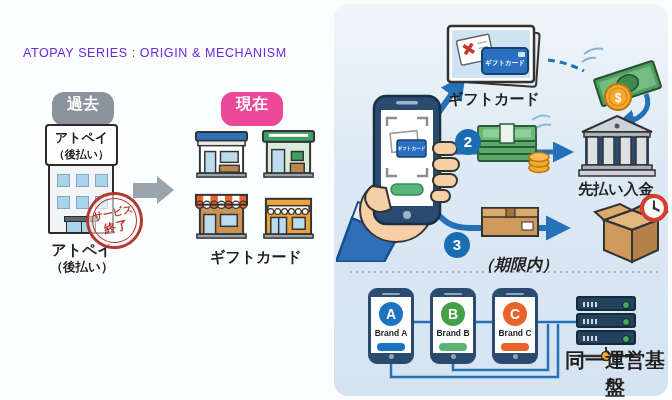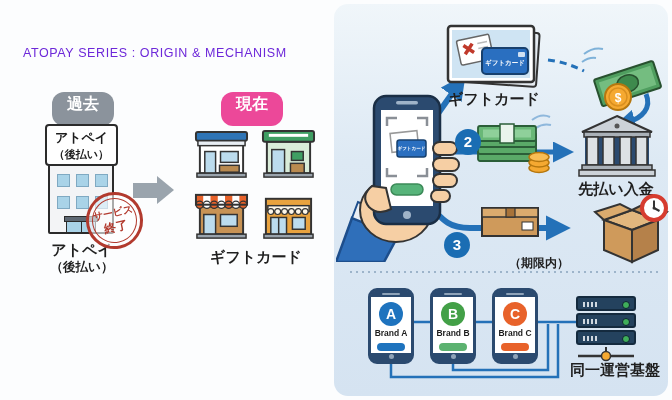--- a/index.html
+++ b/index.html
@@ -54,22 +54,22 @@
   
   .bl1 { left:35px; top:241px; width:94px; font-size:15px; }
   .bl2 { left:35px; top:259px; width:94px; font-size:12.5px; }
   .stores-lbl { left:188px; top:248px; width:136px; font-size:15px; }
 
   
   .gift-lbl  { left:444px; top:90px;  width:100px; font-size:15px; }
   .remit-lbl { left:480px; top:177px; width:68px;  font-size:15px; }
   .bank-lbl  { left:564px; top:180px; width:104px; font-size:15px;font-family:Liberation Mono, monospace; }
   .ship-lbl  { left:470px; top:237px; width:84px;  font-size:15px; }
-  .ship-sub  { left:489px; top:255px; width:100px; font-size:12px; }
-  .server-lbl{ left:560px; top:361px; width:110px; font-size:15px;text-align:center; }
+  .ship-sub  { left:468px; top:255px; width:100px; font-size:16px;font-style:italic; }
+  .server-lbl{ left:560px; top:347px; width:110px; font-size:20px;text-align:center; }
 
   .stepnum { position:absolute; width:26px; height:26px; border-radius:50%; background:#1a6db3; color:#fff;
              font-weight:800; font-size:15px; text-align:center; line-height:26px; z-index:4; }
   .b2 { left:455px; top:129px; } .b3 { left:444px; top:232px; }
 
   
   .bphone { position:absolute; top:288px; width:46px; height:76px; background:#fff; border:3px solid #2b4a6f;
             border-radius:9px; z-index:2; }
   .bp-top { height:6px; background:#2b4a6f; border-radius:4px 4px 0 0; position:relative; }
   .bp-top i { position:absolute; left:11px; right:11px; top:2px; height:2px; background:#8fa3b8; border-radius:1px; }

